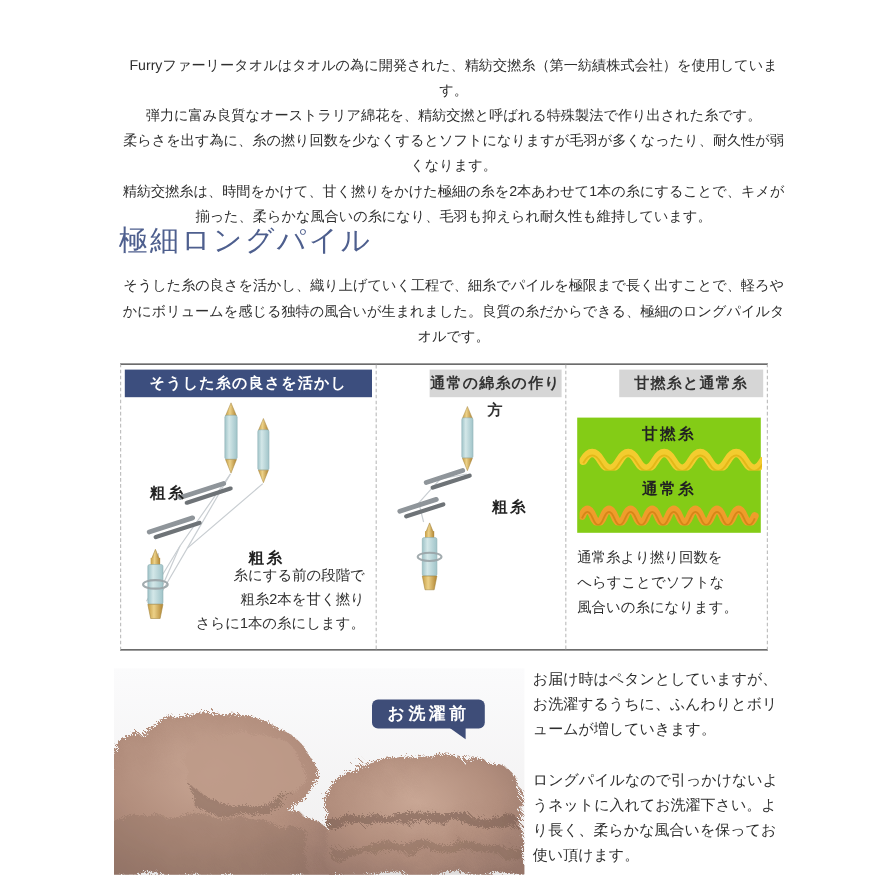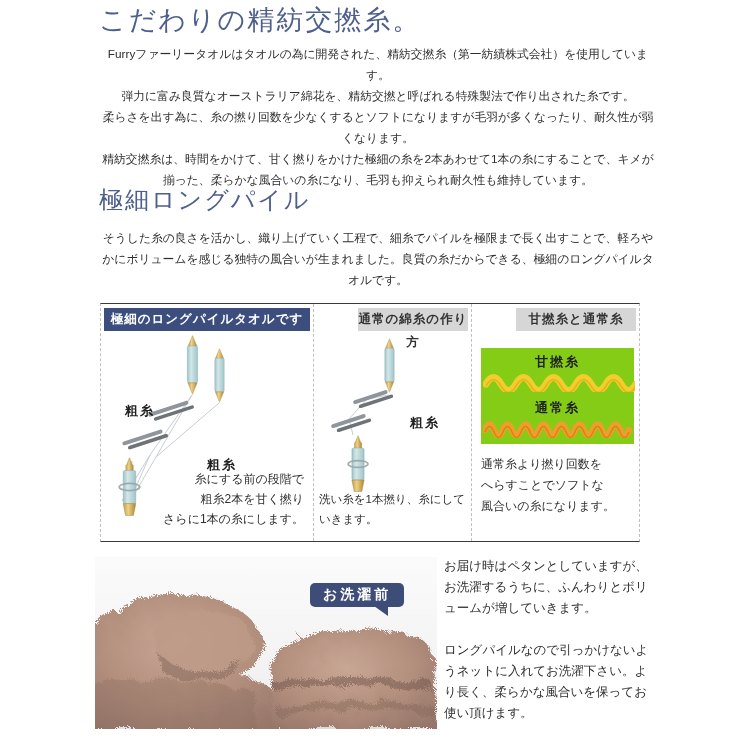--- a/index.html
+++ b/index.html
@@ -79,33 +79,32 @@
       <rect x="12" y="10" width="10" height="8" fill="url(#spcone)"></rect>
       <rect x="9" y="17" width="16" height="42" rx="2" fill="url(#spbody)" stroke="#8aacb0" stroke-width="0.6"></rect>
       <path d="M9,59 L25,59 L22,74 L12,74 Z" fill="url(#spcone)" stroke="#a3843c" stroke-width="0.6"></path>
       <ellipse cx="17" cy="38" rx="13" ry="4.5" fill="none" stroke="#99a3a6" stroke-width="2.2" opacity="0.9"></ellipse>
     </symbol>
   </defs>
 </svg>
 
 <div class="page">
 
-  <div id="heading1" class="h-serif">こだわりの精紡交撚糸。</div>
   <div id="para1" class="para">Furryファーリータオルはタオルの為に開発された、精紡交撚糸（第一紡績株式会社）を使用しています。
 弾力に富み良質なオーストラリア綿花を、精紡交撚と呼ばれる特殊製法で作り出された糸です。
 柔らさを出す為に、糸の撚り回数を少なくするとソフトになりますが毛羽が多くなったり、耐久性が弱くなります。
 精紡交撚糸は、時間をかけて、甘く撚りをかけた極細の糸を2本あわせて1本の糸にすることで、キメが揃った、柔らかな風合いの糸になり、毛羽も抑えられ耐久性も維持しています。</div>
 
   <div id="heading2" class="h-serif">極細ロングパイル</div>
   <div id="para2" class="para">そうした糸の良さを活かし、織り上げていく工程で、細糸でパイルを極限まで長く出すことで、軽ろやかにボリュームを感じる独特の風合いが生まれました。良質の糸だからできる、極細のロングパイルタオルです。</div>
 
   <div class="diagram">
 
     <div class="col col1">
-      <div class="boxhead navy">極細のロングパイルタオルです</div>
+      <div class="boxhead navy">そうした糸の良さを活かし</div>
       <svg class="diag-svg" width="202" height="208" viewBox="0 0 202 208">
         <g stroke="#c9ced2" stroke-width="1" fill="none">
           <path d="M86,60 L44,120 L16,166"></path>
           <path d="M113,68 L50,122 L22,170 L26,126"></path>
           <path d="M86,60 L50,122"></path>
           <path d="M44,120 L22,170"></path>
         </g>
         <use href="#spindle" x="75" y="0" width="23" height="60"></use>
         <use href="#spindle" x="103" y="13" width="21" height="55"></use>
         <g transform="rotate(-18 62 76)">
@@ -136,22 +135,20 @@
           <rect x="34" y="60" width="36" height="4" rx="2" fill="#8f959a"></rect>
           <rect x="38" y="66" width="36" height="3.5" rx="2" fill="#6e7377"></rect>
         </g>
         <g transform="rotate(-18 30 88)">
           <rect x="12" y="84" width="36" height="4" rx="2" fill="#8f959a"></rect>
           <rect x="16" y="90" width="36" height="3.5" rx="2" fill="#6e7377"></rect>
         </g>
         <use href="#bobbin" x="26" y="100" width="26" height="58"></use>
       </svg>
       <span class="diag-label" style="left:96px;top:110px;">粗糸</span>
-      <div id="cap2" class="caption">洗い糸を1本撚り、糸にして
-いきます。</div>
     </div>
 
     <div class="col col3">
       <div class="boxhead gray">甘撚糸と通常糸</div>
       <div class="bluepanel">
         <div id="lbl-soft" class="panel-label">甘撚糸</div>
         <svg id="yarn-soft" class="yarn" width="152" height="22" viewBox="0 0 152 22">
           <path d="M3,14 q7.5,-13 15,0 t15,0 t15,0 t15,0 t15,0 t15,0 t15,0 t15,0 t15,0 t15,0" fill="none" stroke="#f3cc2f" stroke-width="7" stroke-linecap="round"></path>
           <path d="M3,16 q7.5,-13 15,0 t15,0 t15,0 t15,0 t15,0 t15,0 t15,0 t15,0 t15,0 t15,0" fill="none" stroke="#dcae0e" stroke-width="1.6" opacity="0.7"></path>
         </svg>

